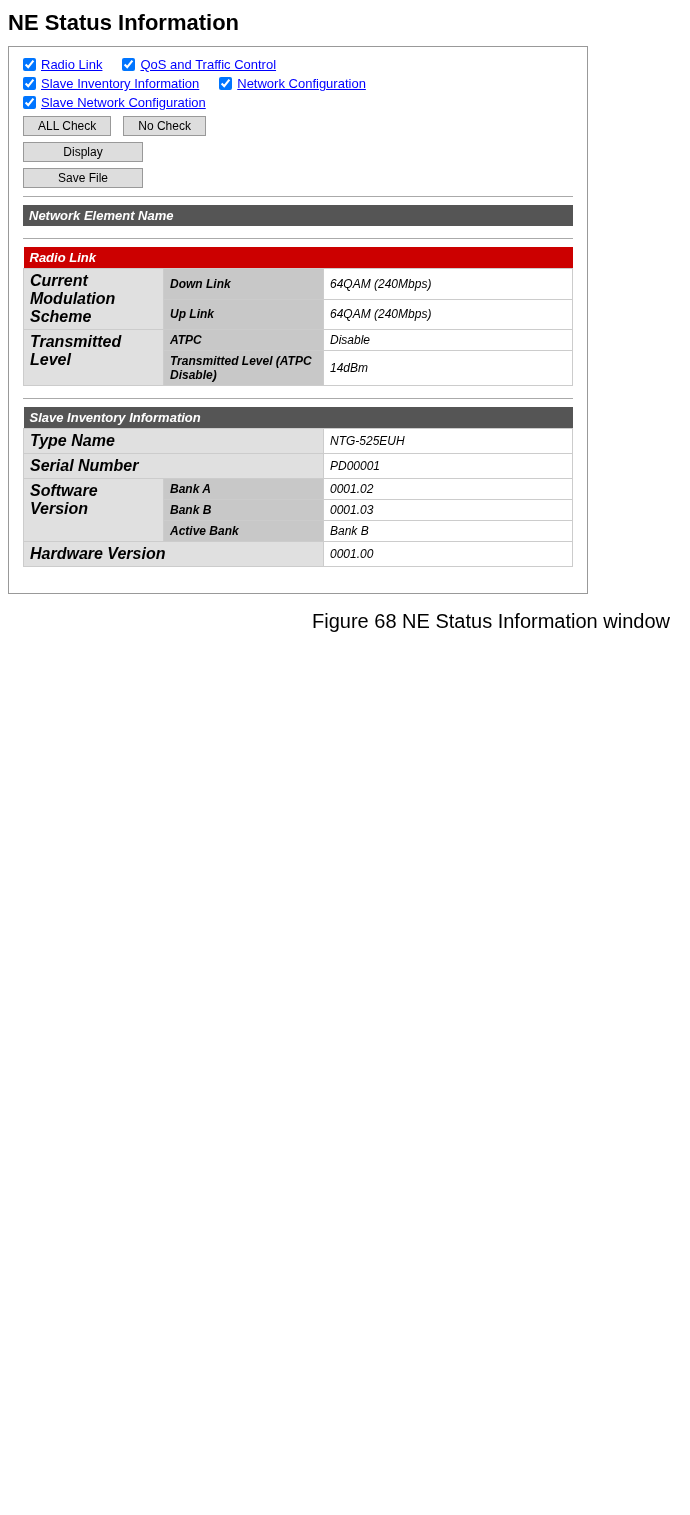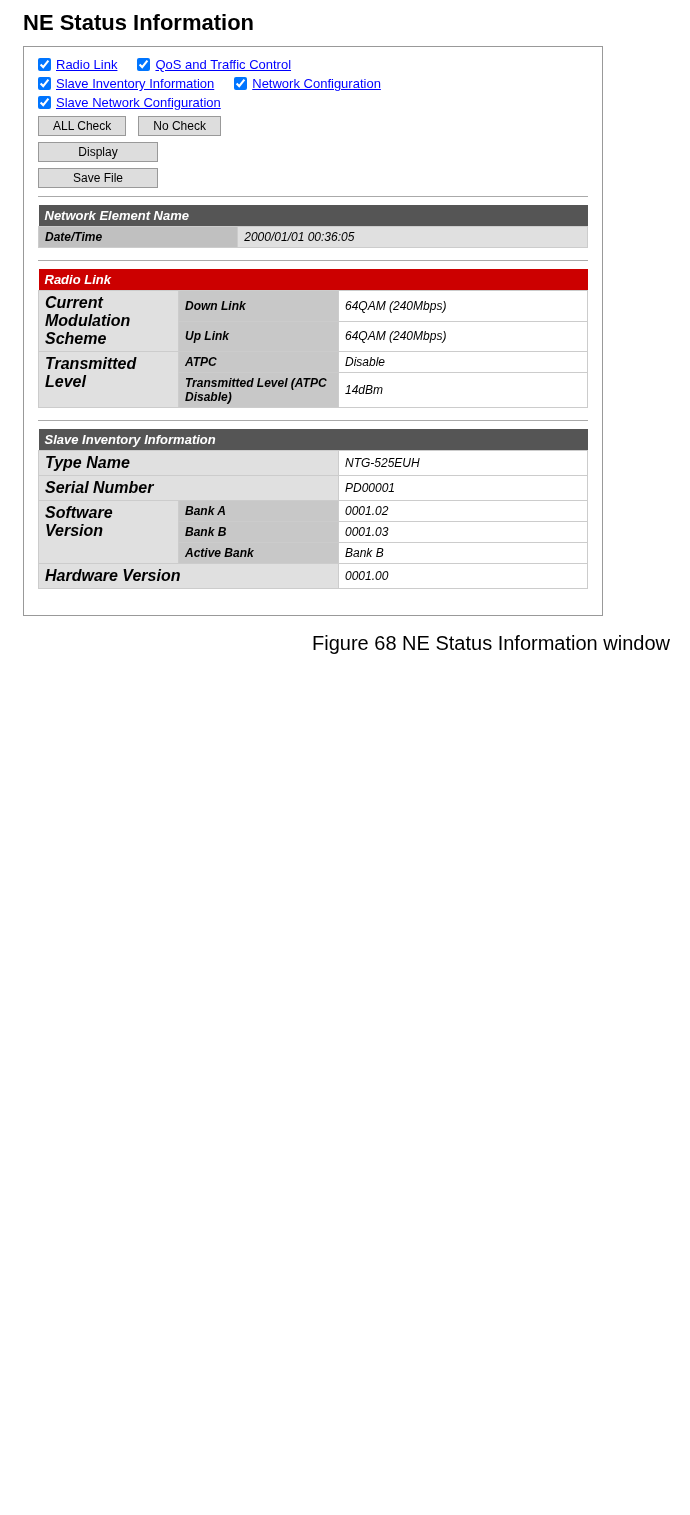--- a/index.html
+++ b/index.html
@@ -6,21 +6,21 @@
     body {
       background: #fff;
       font-family: Arial, sans-serif;
       font-size: 13px;
       color: #000;
       width: 690px;
       min-height: 1515px;
     }
     .page-wrapper {
       width: 690px;
-      padding: 10px 20px 40px 23px;
+      padding: 10px 20px 40px 8px;
     }
     .main-title {
       font-size: 22px;
       font-weight: bold;
       color: #000;
       margin-bottom: 10px;
       font-family: Arial, sans-serif;
     }
     .window-border {
       border: 1px solid #999;
@@ -177,24 +177,20 @@
       <button class="btn btn-wide">Save File</button>
     </div>
 
     <hr class="divider">
 
     <table class="info-table">
       <tbody>
           <tr class="network-element-row">
         <td colspan="2">Network Element Name</td>
       </tr>
-      <tr class="datetime-row">
-        <td class="datetime-label">Date/Time</td>
-        <td>2000/01/01 00:36:05</td>
-      </tr>
     </tbody>
       </table>
 
     <hr class="divider">
 
     <table class="info-table">
       <tbody>
           <tr>
         <td colspan="3" style="background:#cc0000;color:#fff;font-weight:bold;font-size:13px;padding:3px 6px;">Radio Link</td>
       </tr>

